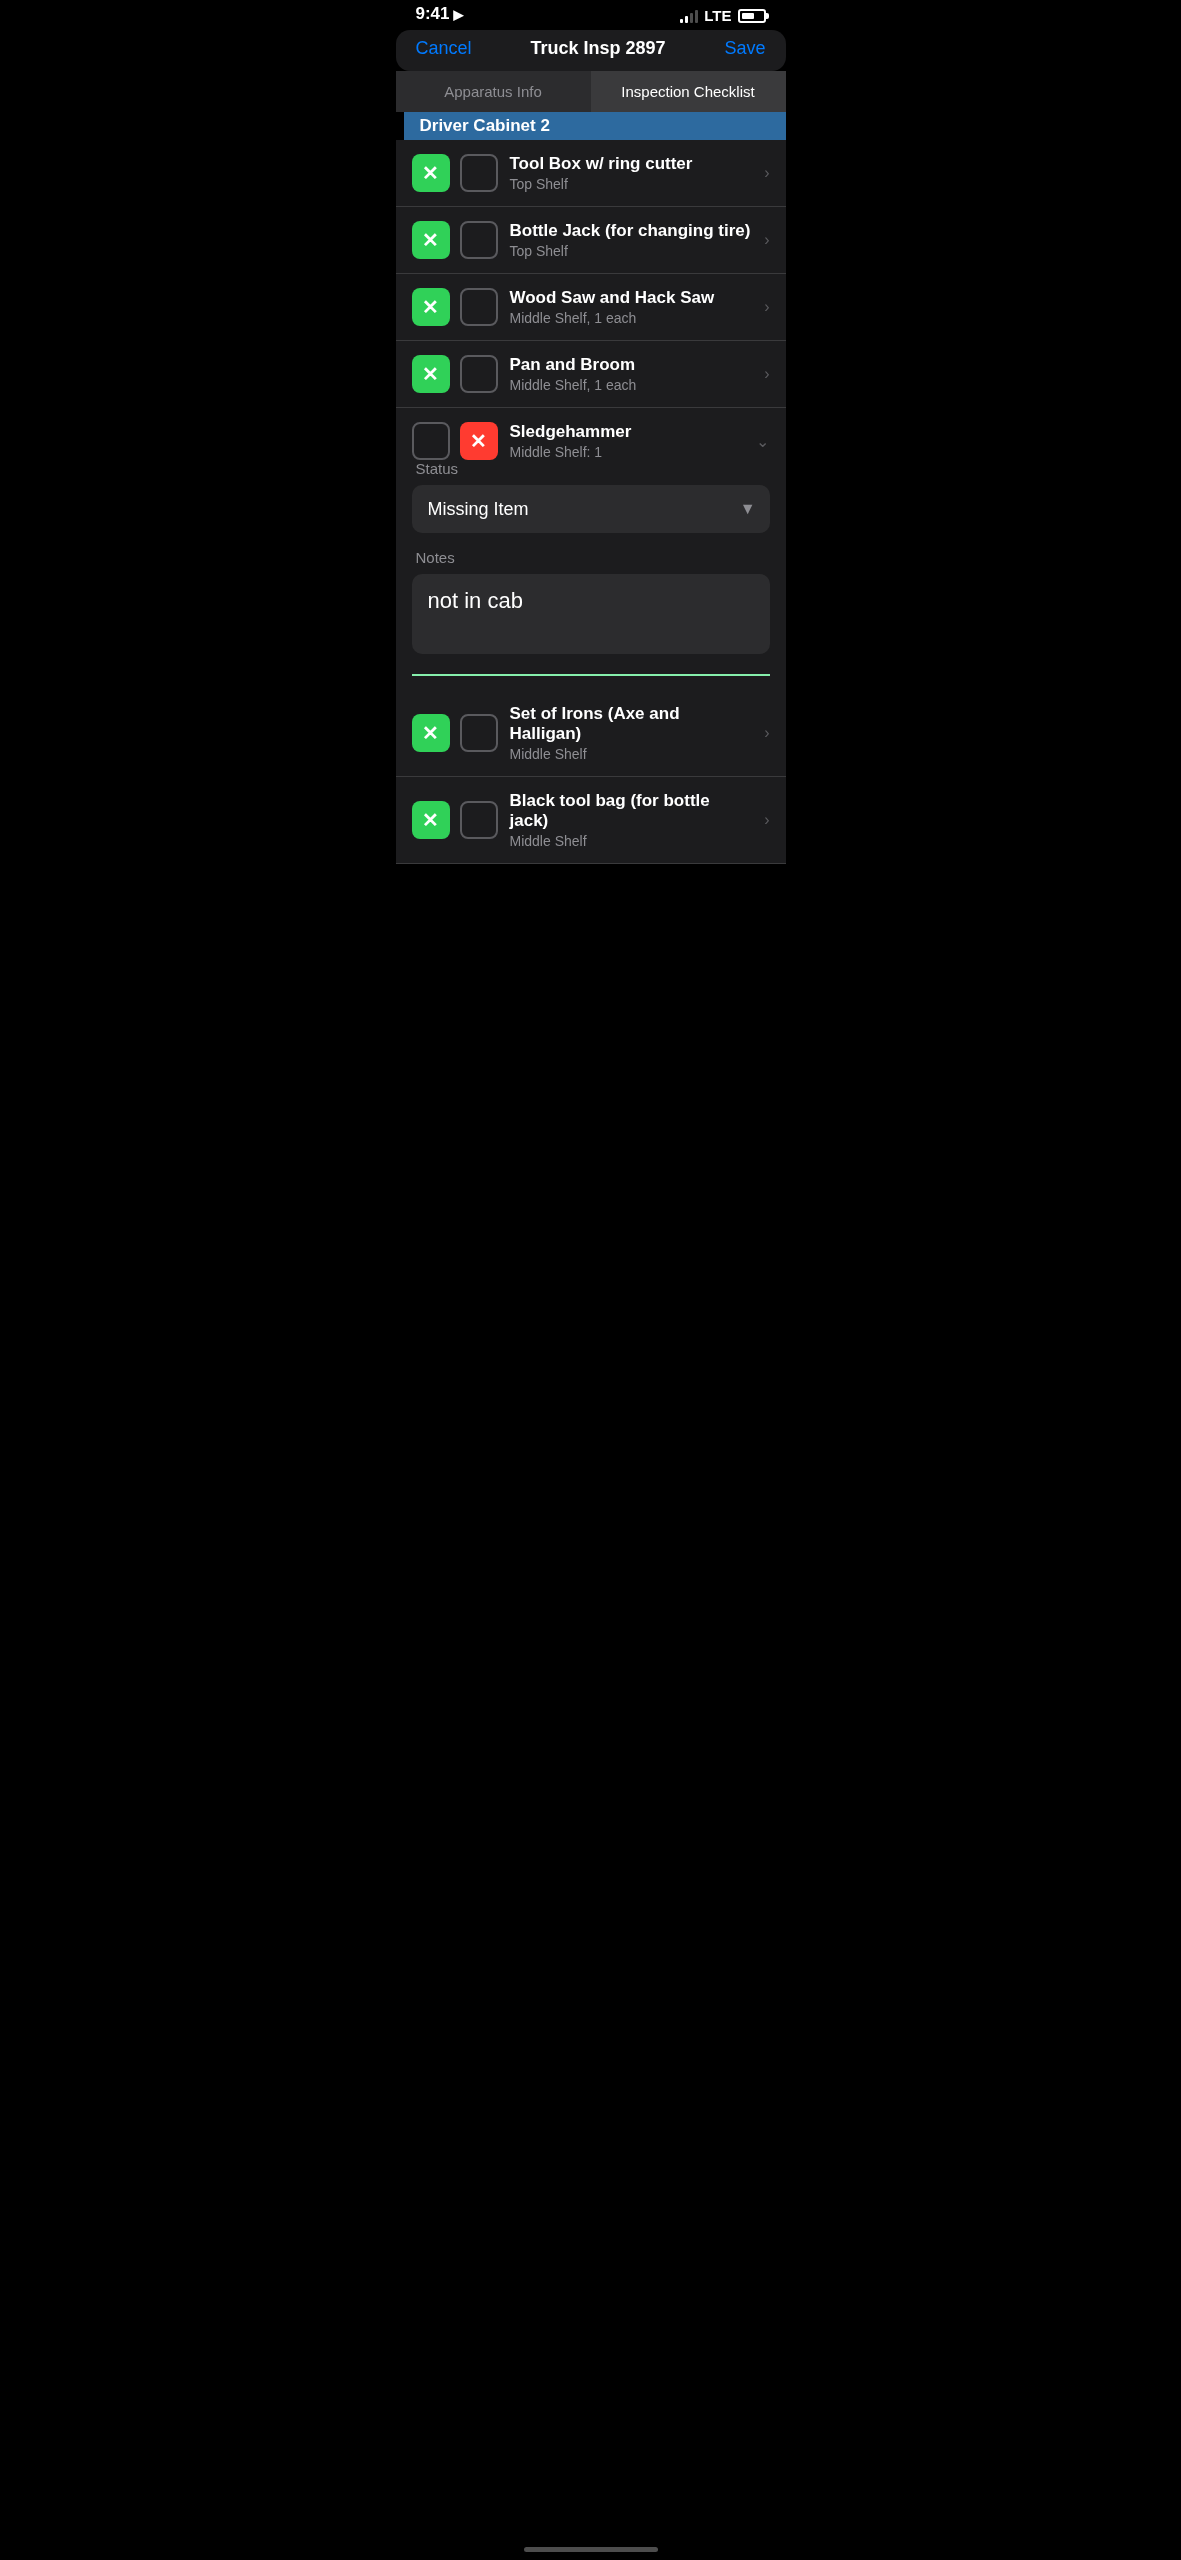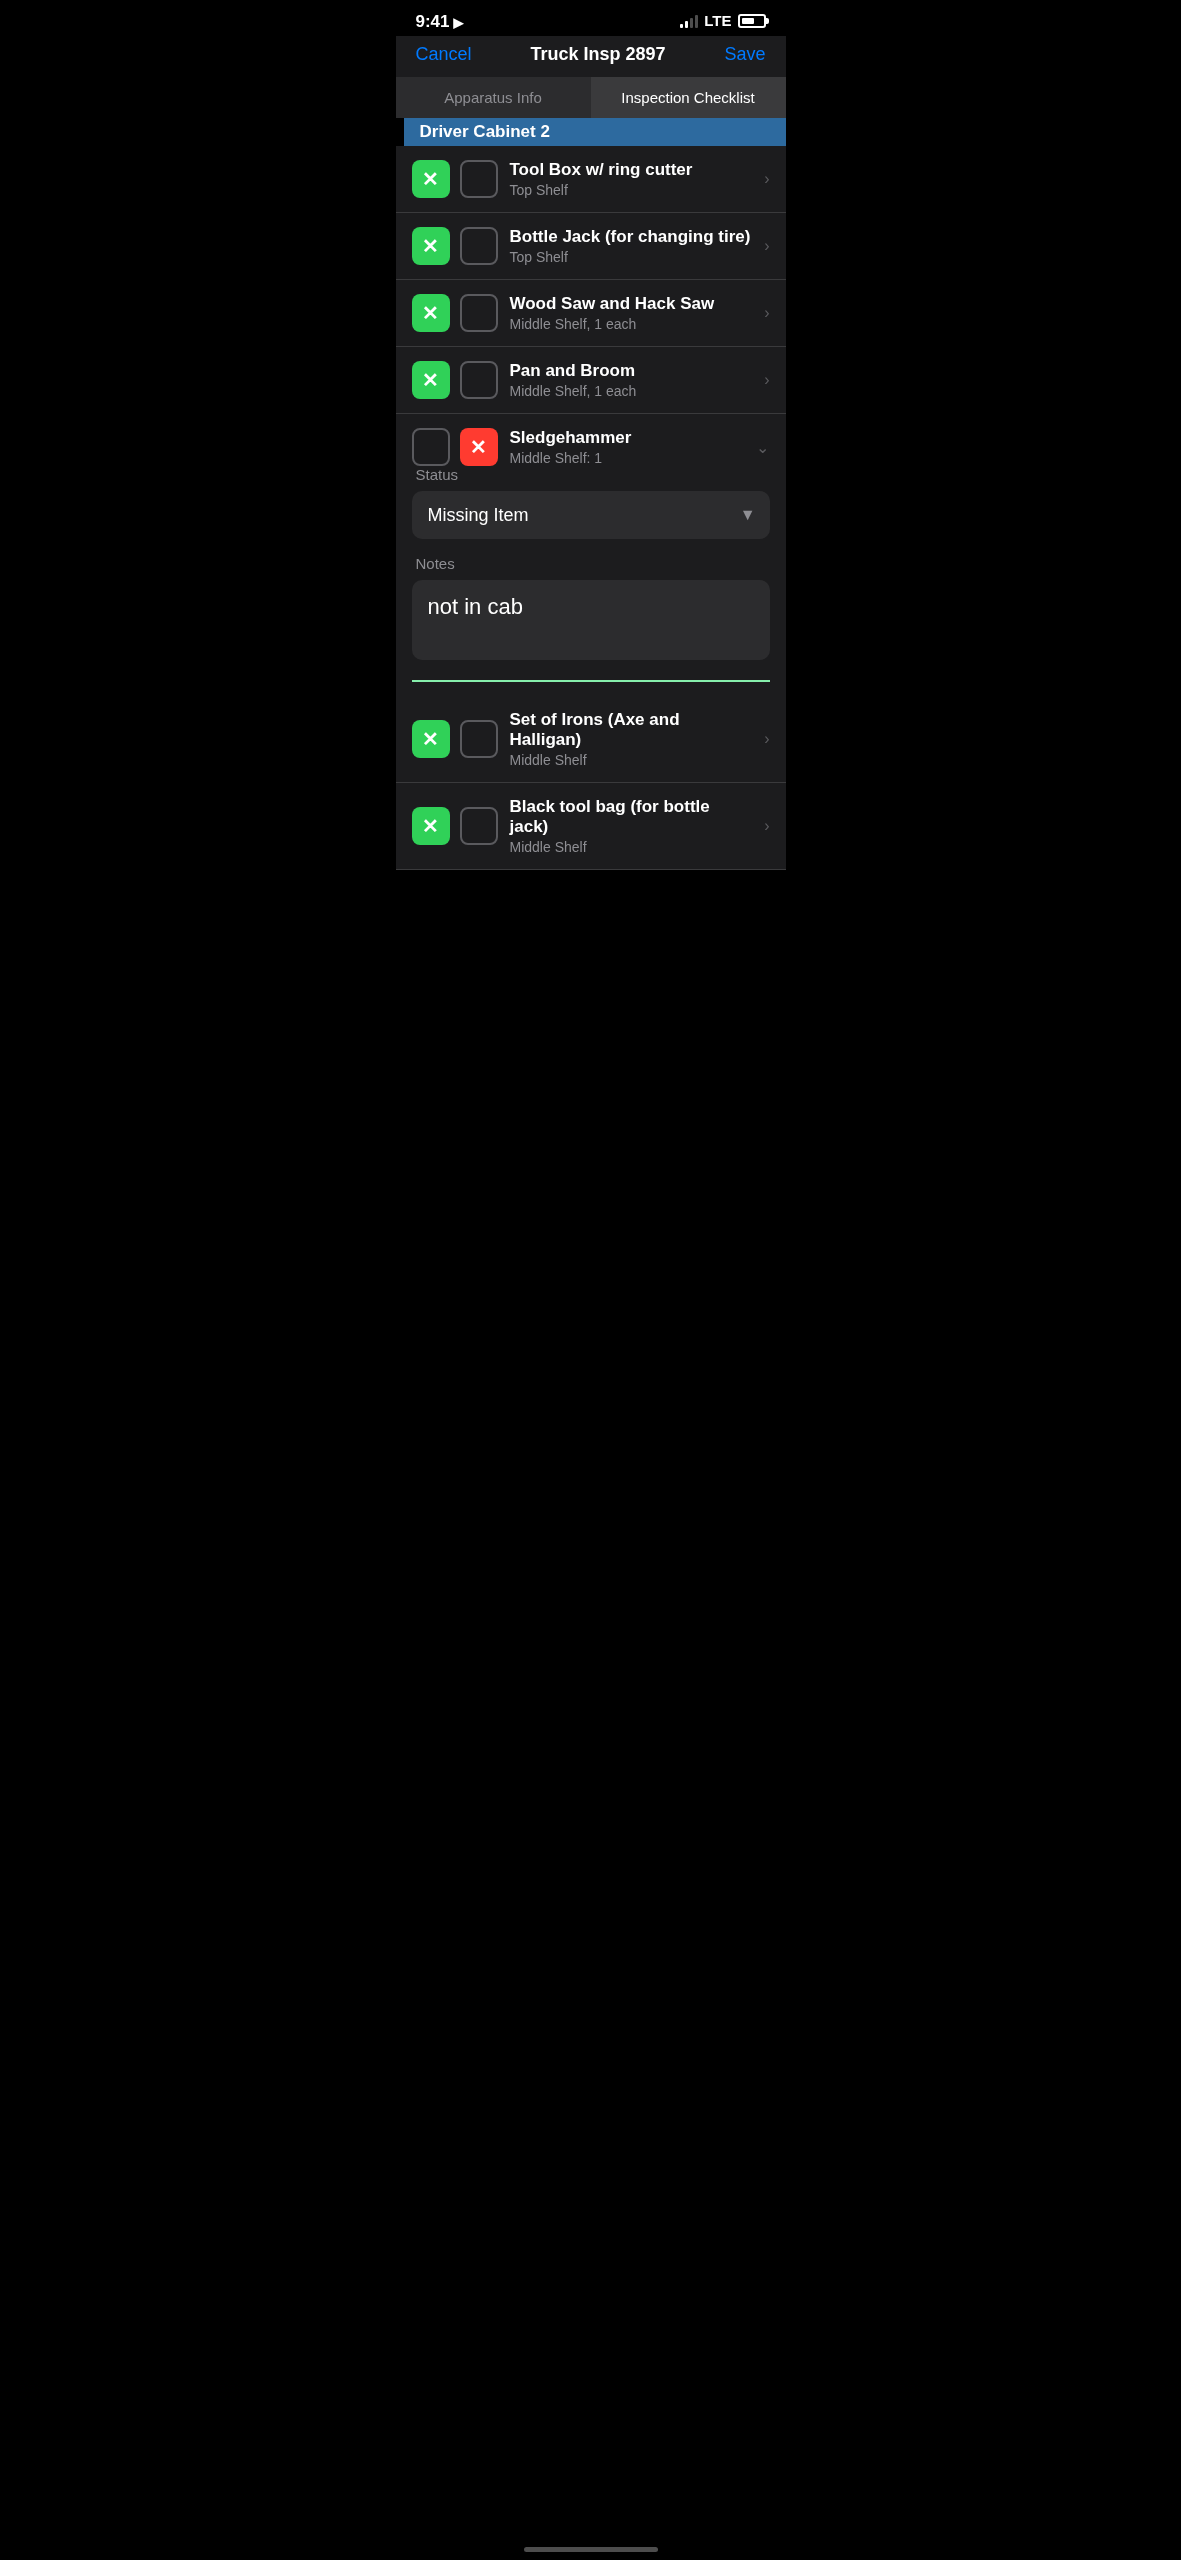--- a/index.html
+++ b/index.html
@@ -13,23 +13,23 @@
       min-height: 844px;
       margin: 0 auto;
       position: relative;
       overflow-x: hidden;
     }
 
     
     .status-bar {
       display: flex;
       justify-content: space-between;
-      align-items: flex-start;
+      align-items: flex-end;
       padding: 12px 20px 6px;
-      height: 36px;
+      height: 30px;
     }
 
     .status-time {
       font-size: 17px;
       font-weight: 600;
       color: #fff;
       display: flex;
       align-items: center;
       gap: 4px;
     }
@@ -93,20 +93,21 @@
       border-radius: 1px;
     }
 
     
     .nav-bar {
       display: flex;
       align-items: center;
       justify-content: space-between;
       padding: 8px 20px 12px;
       background: #1c1c1e;
+      border-radius: 14px;
     }
 
     .nav-cancel, .nav-save {
       font-size: 18px;
       color: #007AFF;
       font-weight: 400;
       background: none;
       border: none;
       cursor: pointer;
       padding: 0;

